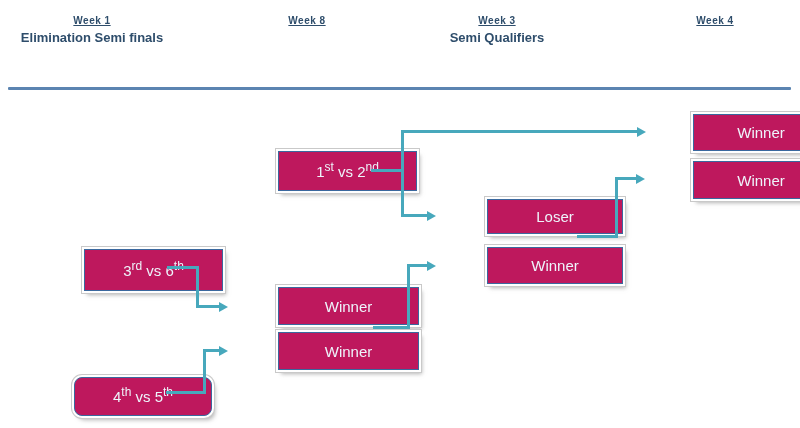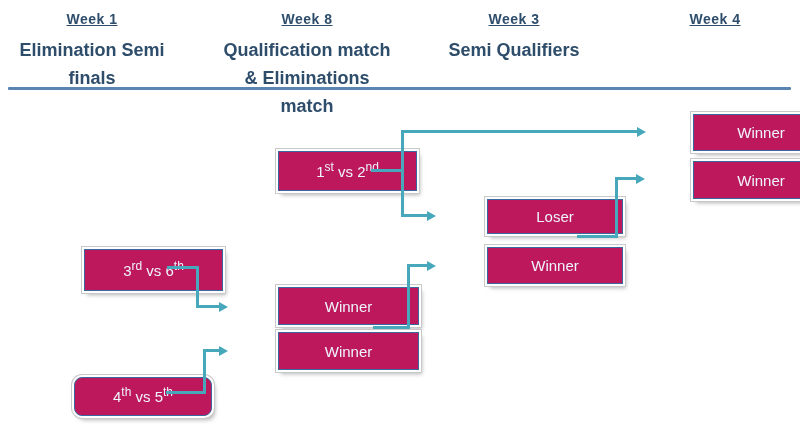--- a/index.html
+++ b/index.html
@@ -4,25 +4,25 @@
 <style>
   html,body { margin:0; padding:0; }
   body {
     width:800px; height:428px; position:relative;
     background:#ffffff; overflow:hidden;
     font-family:"Liberation Sans", sans-serif;
   }
   
   .hdr-col { position:absolute; top:10px; width:170px; text-align:center; }
   .hdr-title {
-    display:inline-block; font-size:14px; font-weight:bold;
+    display:inline-block; font-size:10px; font-weight:bold;
     color:#2e4d6b; text-decoration:underline; letter-spacing:0.5px;
   }
   .hdr-sub {
-    margin-top:9px; font-size:18px; font-weight:bold;
+    margin-top:0; font-size:13px; font-weight:bold;
     color:#2e4d6b; line-height:1.55;
   }
   .divider {
     position:absolute; left:8px; top:87px; width:783px; height:3px;
     background:#5b84b1; border-radius:1px;
   }
   
   .node {
     position:absolute; background:#be185d;
     border:1px solid #3a689e;
@@ -77,23 +77,22 @@
 </style>
 </head>
 <body>
 
 <div class="hdr-col" style="left:7px">
   <span class="hdr-title">Week 1</span>
   <div class="hdr-sub">Elimination Semi finals</div>
 </div>
 <div class="hdr-col" style="left:222px">
   <span class="hdr-title">Week 8</span>
-  <div class="hdr-sub">Qualification match &amp; Eliminations match</div>
 </div>
-<div class="hdr-col" style="left:429px">
+<div class="hdr-col" style="left:412px">
   <span class="hdr-title">Week 3</span>
   <div class="hdr-sub">Semi Qualifiers</div>
 </div>
 <div class="hdr-col" style="left:630px">
   <span class="hdr-title">Week 4</span>
 </div>
 
 <div class="divider"></div>
 
 <div class="node n-1v2">

